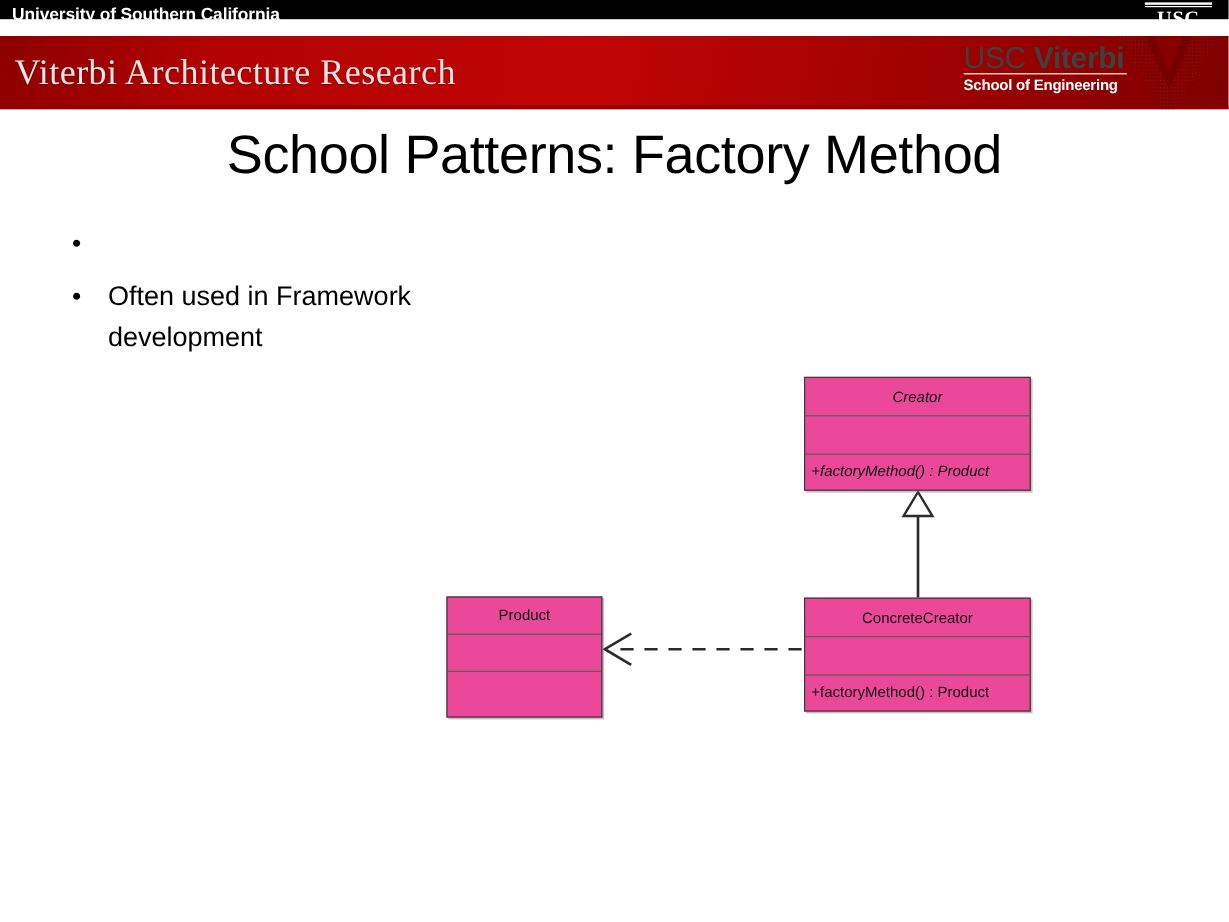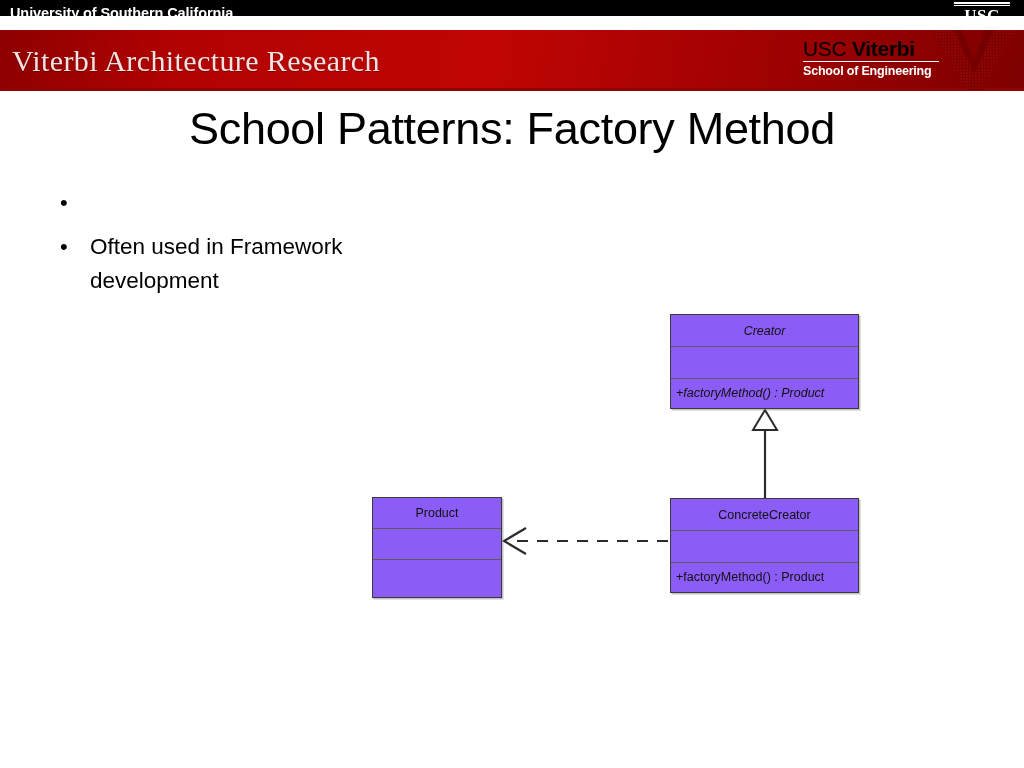--- a/index.html
+++ b/index.html
@@ -100,22 +100,22 @@
   }
 
   
   .viterbi {
     position: absolute;
     left: 803px; top: 38px;
     width: 140px;
     z-index: 3;
   }
   .viterbi .line1 {
-    font-size: 21px;
-    color: #000000;
+    font-size: 25px;
+    color: #404040;
     line-height: 22px;
     white-space: nowrap;
     letter-spacing: -0.3px;
   }
   .viterbi .line1 .usc {
     font-weight: normal;
   }
   .viterbi .line1 .vit {
     font-weight: bold;
   }
@@ -189,21 +189,21 @@
     position: absolute;
     left: 0; top: 0;
     width: 1024px;
     height: 768px;
     pointer-events: none;
   }
   .uml-box {
     position: absolute;
     box-sizing: border-box;
     border: 1.5px solid #3a3a3a;
-    background: #8b5cf6;
+    background: #ec4899;
     box-shadow: 1.5px 1.5px 0 rgba(120,120,120,0.45);
   }
   .uml-cell {
     box-sizing: border-box;
     display: flex;
     align-items: center;
     font-size: 12.5px;
     color: #111111;
     overflow: hidden;
     white-space: nowrap;

